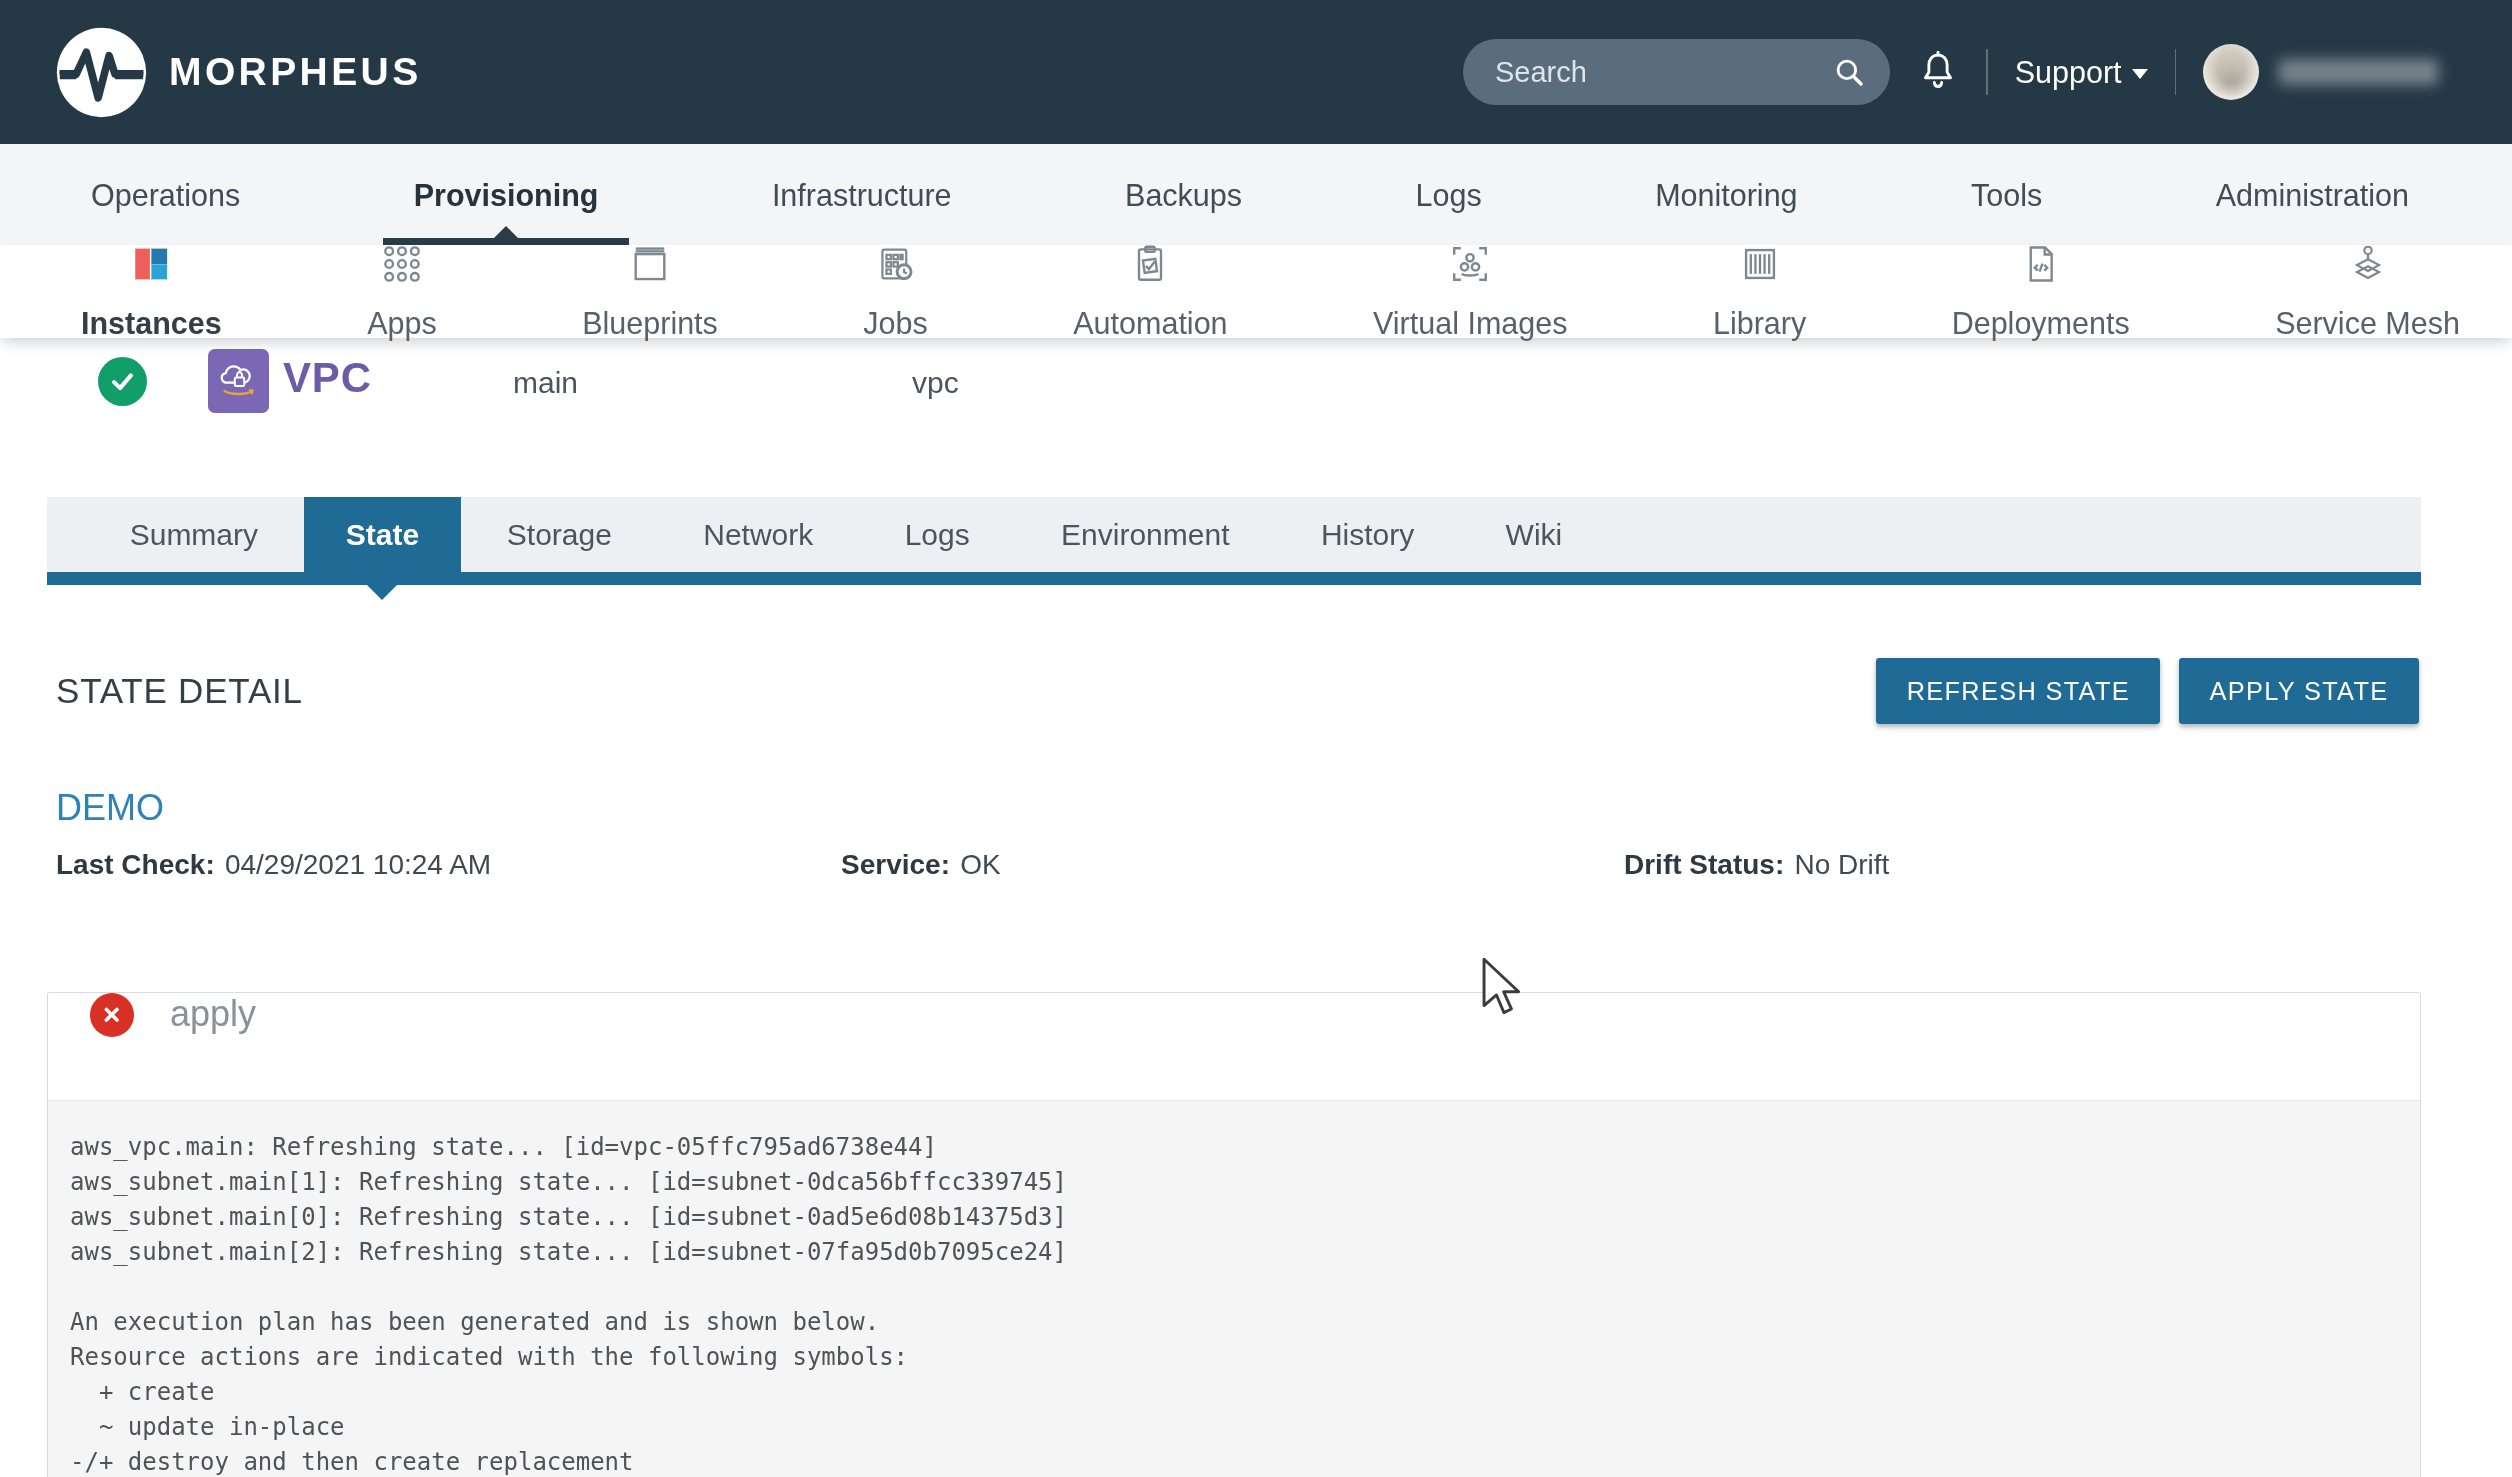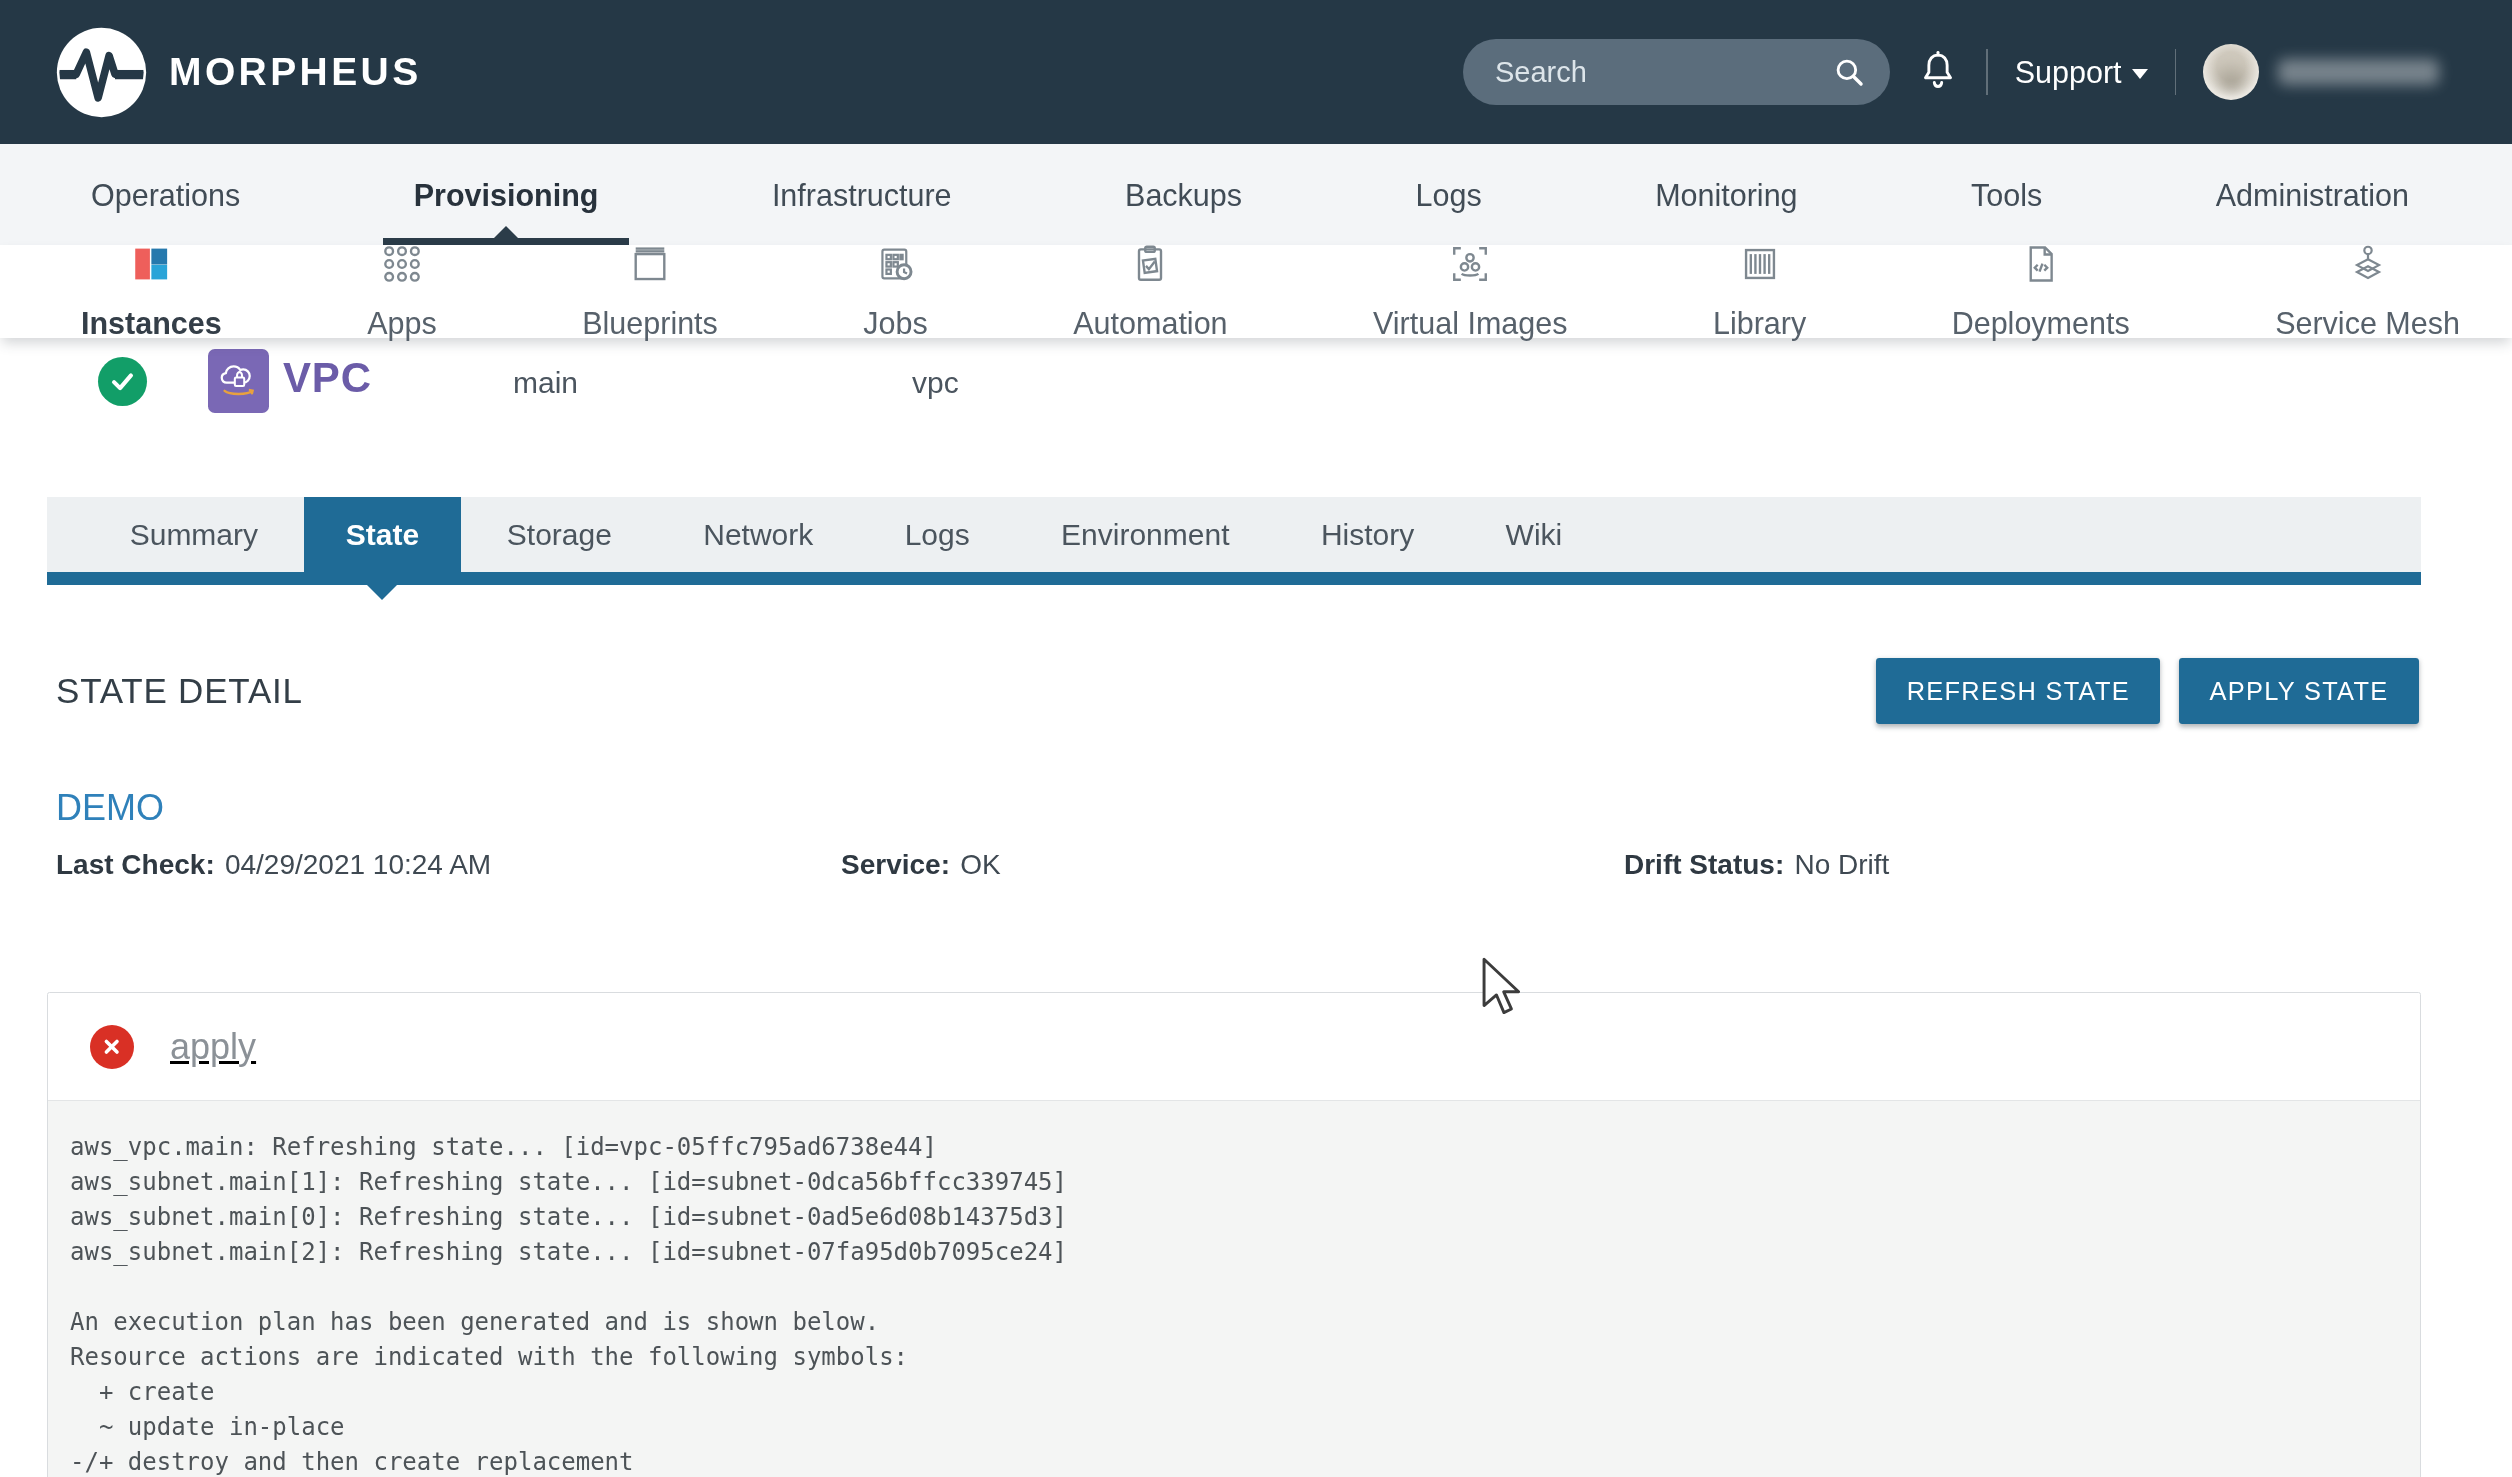--- a/index.html
+++ b/index.html
@@ -88,21 +88,21 @@
     cursor:pointer; }
   .info-row { position:absolute; left:56px; top:849px; width:2370px; height:37px; }
   .info-field { position:absolute; top:0; font-size:28px; white-space:nowrap; }
   .info-field .flabel { font-weight:700; color:#2f3942; }
   .info-field .fvalue { color:#3f4952; margin-left:10.2px; }
   .if-0 { left:0; } .if-1 { left:785px; } .if-2 { left:1568px; }
 
   
   .apply-panel { position:absolute; left:47px; top:992px; width:2374px; height:593px;
     background:#ffffff; border:0.8px solid #d9dcdf; border-radius:2.5px; }
-  .apply-head { height:107px; display:flex; align-items:center; padding-left:42px;text-decoration:underline; }
+  .apply-head { height:107px; display:flex; padding-left:42px; }
   .err-circle { width:44px; height:44px; border-radius:50%; background:#d93025;
     display:flex; align-items:center; justify-content:center; }
   .apply-title { font-size:36px; color:#8b9197; margin-left:36px; }
   .terminal { position:absolute; top:107px; left:0; right:0; bottom:0;
     background:#f4f5f4; border-top:0.8px solid #e3e5e6; padding:29px 17px 0 22px;
     font-family:"DejaVu Sans Mono", monospace; font-size:24px; color:#4d5357; }
   .term-line { height:35px; line-height:35px; white-space:pre; }
 
   
   .cursor { position:absolute; left:1480px; top:957px; z-index:99; pointer-events:none; }

